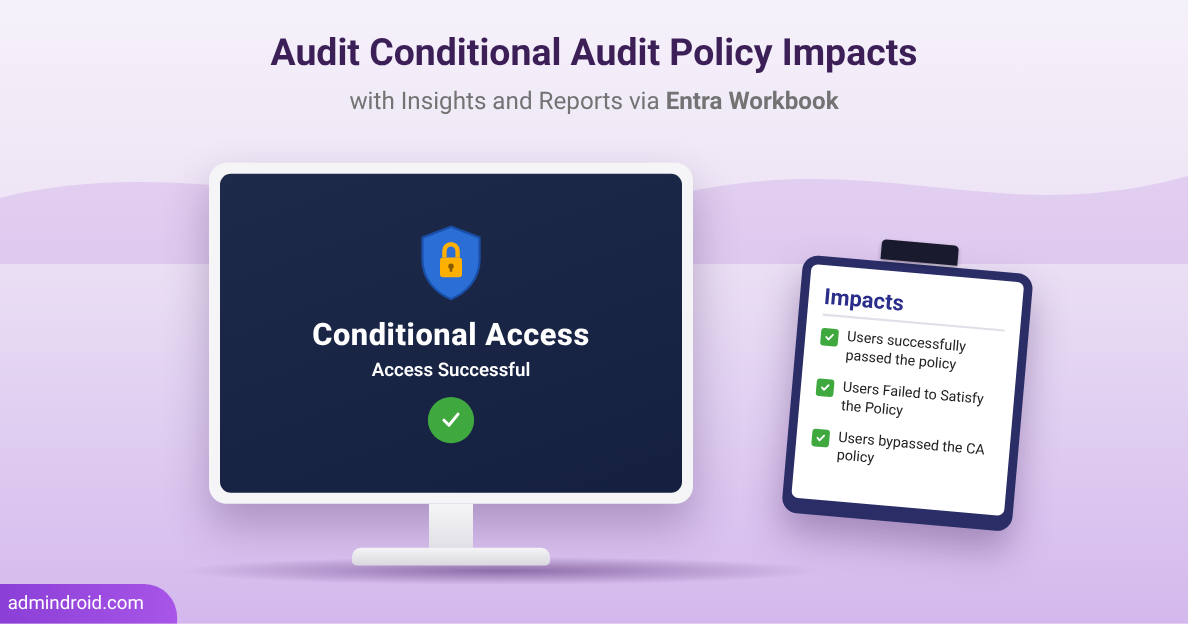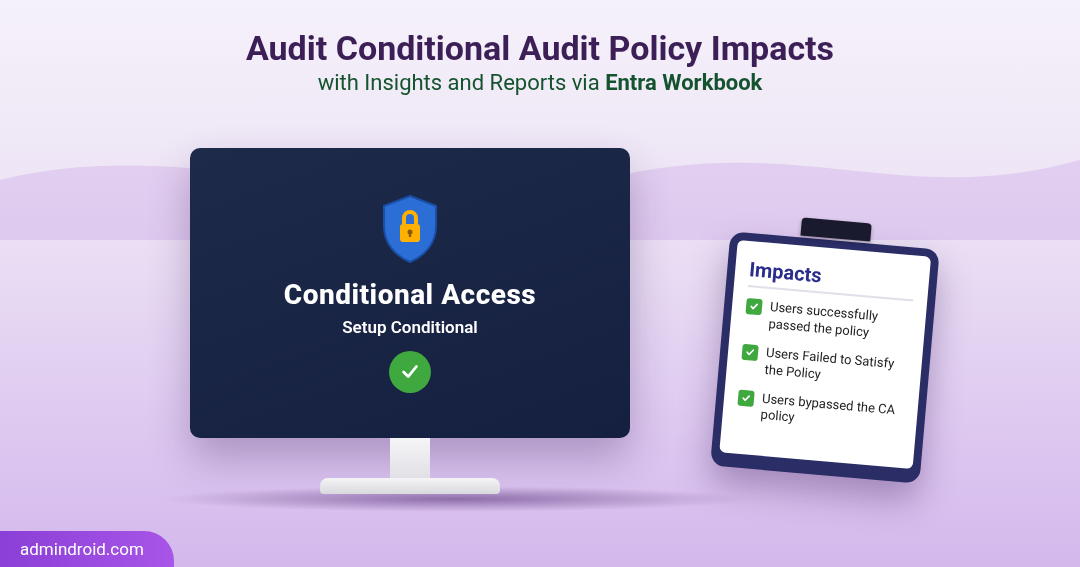--- a/index.html
+++ b/index.html
@@ -1,42 +1,42 @@
 <!DOCTYPE html>
 <html><head>
 <meta charset="utf-8">
 <style>
 *{box-sizing:border-box;margin:0;padding:0}
 body{width:1080px;height:567px;font-family:-apple-system,BlinkMacSystemFont,"Segoe UI",Roboto,sans-serif;background:linear-gradient(180deg,#f5f1fa 0%,#ede4f5 35%,#d4b8ed 100%);position:relative;overflow:hidden}
 .wave{position:absolute;top:120px;left:0;right:0;height:120px;pointer-events:none}
 .header{text-align:center;padding-top:28px}
 .title{font-size:34px;font-weight:700;color:#3b1f56}
-.subtitle{font-size:22px;color:#14532d;margin-top:2px;font-weight:400}
+.subtitle{font-size:22px;color:#737373;margin-top:12px;font-weight:400}
 .subtitle b{font-weight:700}
 .scene{position:absolute;top:148px;left:50%;transform:translateX(-50%);width:700px;height:400px}
 .monitor{position:absolute;left:0;top:0;width:440px}
-.bezel{background:#f5f5f7;border-radius:16px;box-shadow:0 20px 40px rgba(60,30,90,.3)}
+.bezel{background:#f5f5f7;border-radius:16px;padding:10px;box-shadow:0 20px 40px rgba(60,30,90,.3)}
 .screen{background:linear-gradient(160deg,#1e2a4a 0%,#152040 100%);border-radius:10px;height:290px;display:flex;flex-direction:column;align-items:center;justify-content:center;color:#fff}
 .shield-wrap{position:relative;width:64px;height:70px;margin-bottom:14px}
 .ca-title{font-size:28px;font-weight:800;letter-spacing:.5px}
 .ca-sub{font-size:17px;font-weight:600;margin-top:6px;margin-bottom:14px}
 .check-big{width:42px;height:42px;background:#3fa83f;border-radius:50%;display:flex;align-items:center;justify-content:center}
 .stand-neck{width:40px;height:40px;background:linear-gradient(180deg,#f5f5f7,#e0e0e6);margin:0 auto}
 .stand-base{width:180px;height:16px;background:linear-gradient(180deg,#f5f5f7,#d8d8de);margin:0 auto;border-radius:8px 8px 4px 4px}
 .desk-shadow{position:absolute;left:-30px;right:-120px;bottom:-18px;height:26px;background:radial-gradient(ellipse at center,rgba(70,30,100,.5) 0%,rgba(70,30,100,0) 70%);z-index:-1}
 .clipboard{position:absolute;right:-40px;top:90px;width:210px;transform:rotate(5deg)}
 .clip-back{background:#2a2d66;border-radius:14px;padding:8px 8px 14px;box-shadow:0 18px 34px rgba(60,30,90,.35)}
 .clip-clip{width:70px;height:18px;background:#1a1a2e;border-radius:4px 4px 0 0;margin:-18px auto 2px;position:relative;box-shadow:0 2px 4px rgba(0,0,0,.3)}
 .paper{background:#fff;border-radius:6px;padding:16px 14px 20px}
 .imp-title{color:#2a2d8a;font-size:20px;font-weight:700;margin-bottom:4px}
 .imp-rule{height:2px;background:#e0e0e8;margin-bottom:10px}
 .imp-item{display:flex;align-items:flex-start;gap:8px;margin-bottom:12px}
 .imp-check{width:16px;height:16px;background:#3fa83f;border-radius:3px;flex-shrink:0;display:flex;align-items:center;justify-content:center;margin-top:1px}
 .imp-text{font-size:13px;color:#222;line-height:1.3}
-.brand{position:absolute;left:0;bottom:0;background:linear-gradient(90deg,#8b3fd6,#a855e8);color:#fff;font-size:17px;padding:8px 30px 8px 20px;border-radius:0 30px 0 0}
+.brand{position:absolute;left:0;bottom:0;background:linear-gradient(90deg,#8b3fd6,#a855e8);color:#fff;font-size:17px;padding:8px 30px 8px 7px;border-radius:0 30px 0 0}
 </style>
 </head>
 <body>
 
 <svg class="wave" viewBox="0 0 1080 120" preserveAspectRatio="none">
   <path d="M0,60 C200,10 400,110 600,60 C800,10 900,90 1080,40 L1080,120 L0,120 Z" fill="rgba(200,160,230,0.35)"></path>
 </svg>
 
 <div class="header">
   <div class="title">Audit Conditional Audit Policy Impacts</div>
@@ -53,21 +53,21 @@
         <div class="shield-wrap">
           <svg viewBox="0 0 64 70" width="64" height="70">
             <path d="M32 2 L58 12 V32 C58 50 46 62 32 68 C18 62 6 50 6 32 V12 Z" fill="#2b6fd6" stroke="#1a4fa8" stroke-width="2"></path>
             <rect x="22" y="30" width="20" height="18" rx="3" fill="#ffb000"></rect>
             <path d="M26 30 V24 a6 6 0 0 1 12 0 V30" fill="none" stroke="#ffb000" stroke-width="4"></path>
             <circle cx="32" cy="38" r="2.5" fill="#8a5a00"></circle>
             <rect x="30.8" y="38" width="2.4" height="5" fill="#8a5a00"></rect>
           </svg>
         </div>
         <div class="ca-title">Conditional Access</div>
-        <div class="ca-sub">Setup Conditional</div>
+        <div class="ca-sub">Access Successful</div>
         <div class="check-big">
           <svg width="22" height="22" viewBox="0 0 24 24">
               <path d="M5 12 l5 5 l9 -11" fill="none" stroke="#fff" stroke-width="3" stroke-linecap="round" stroke-linejoin="round"></path>
             </svg>
         </div>
       </div>
     </div>
     <div class="stand-neck"></div>
     <div class="stand-base"></div>
     <div class="desk-shadow"></div>

